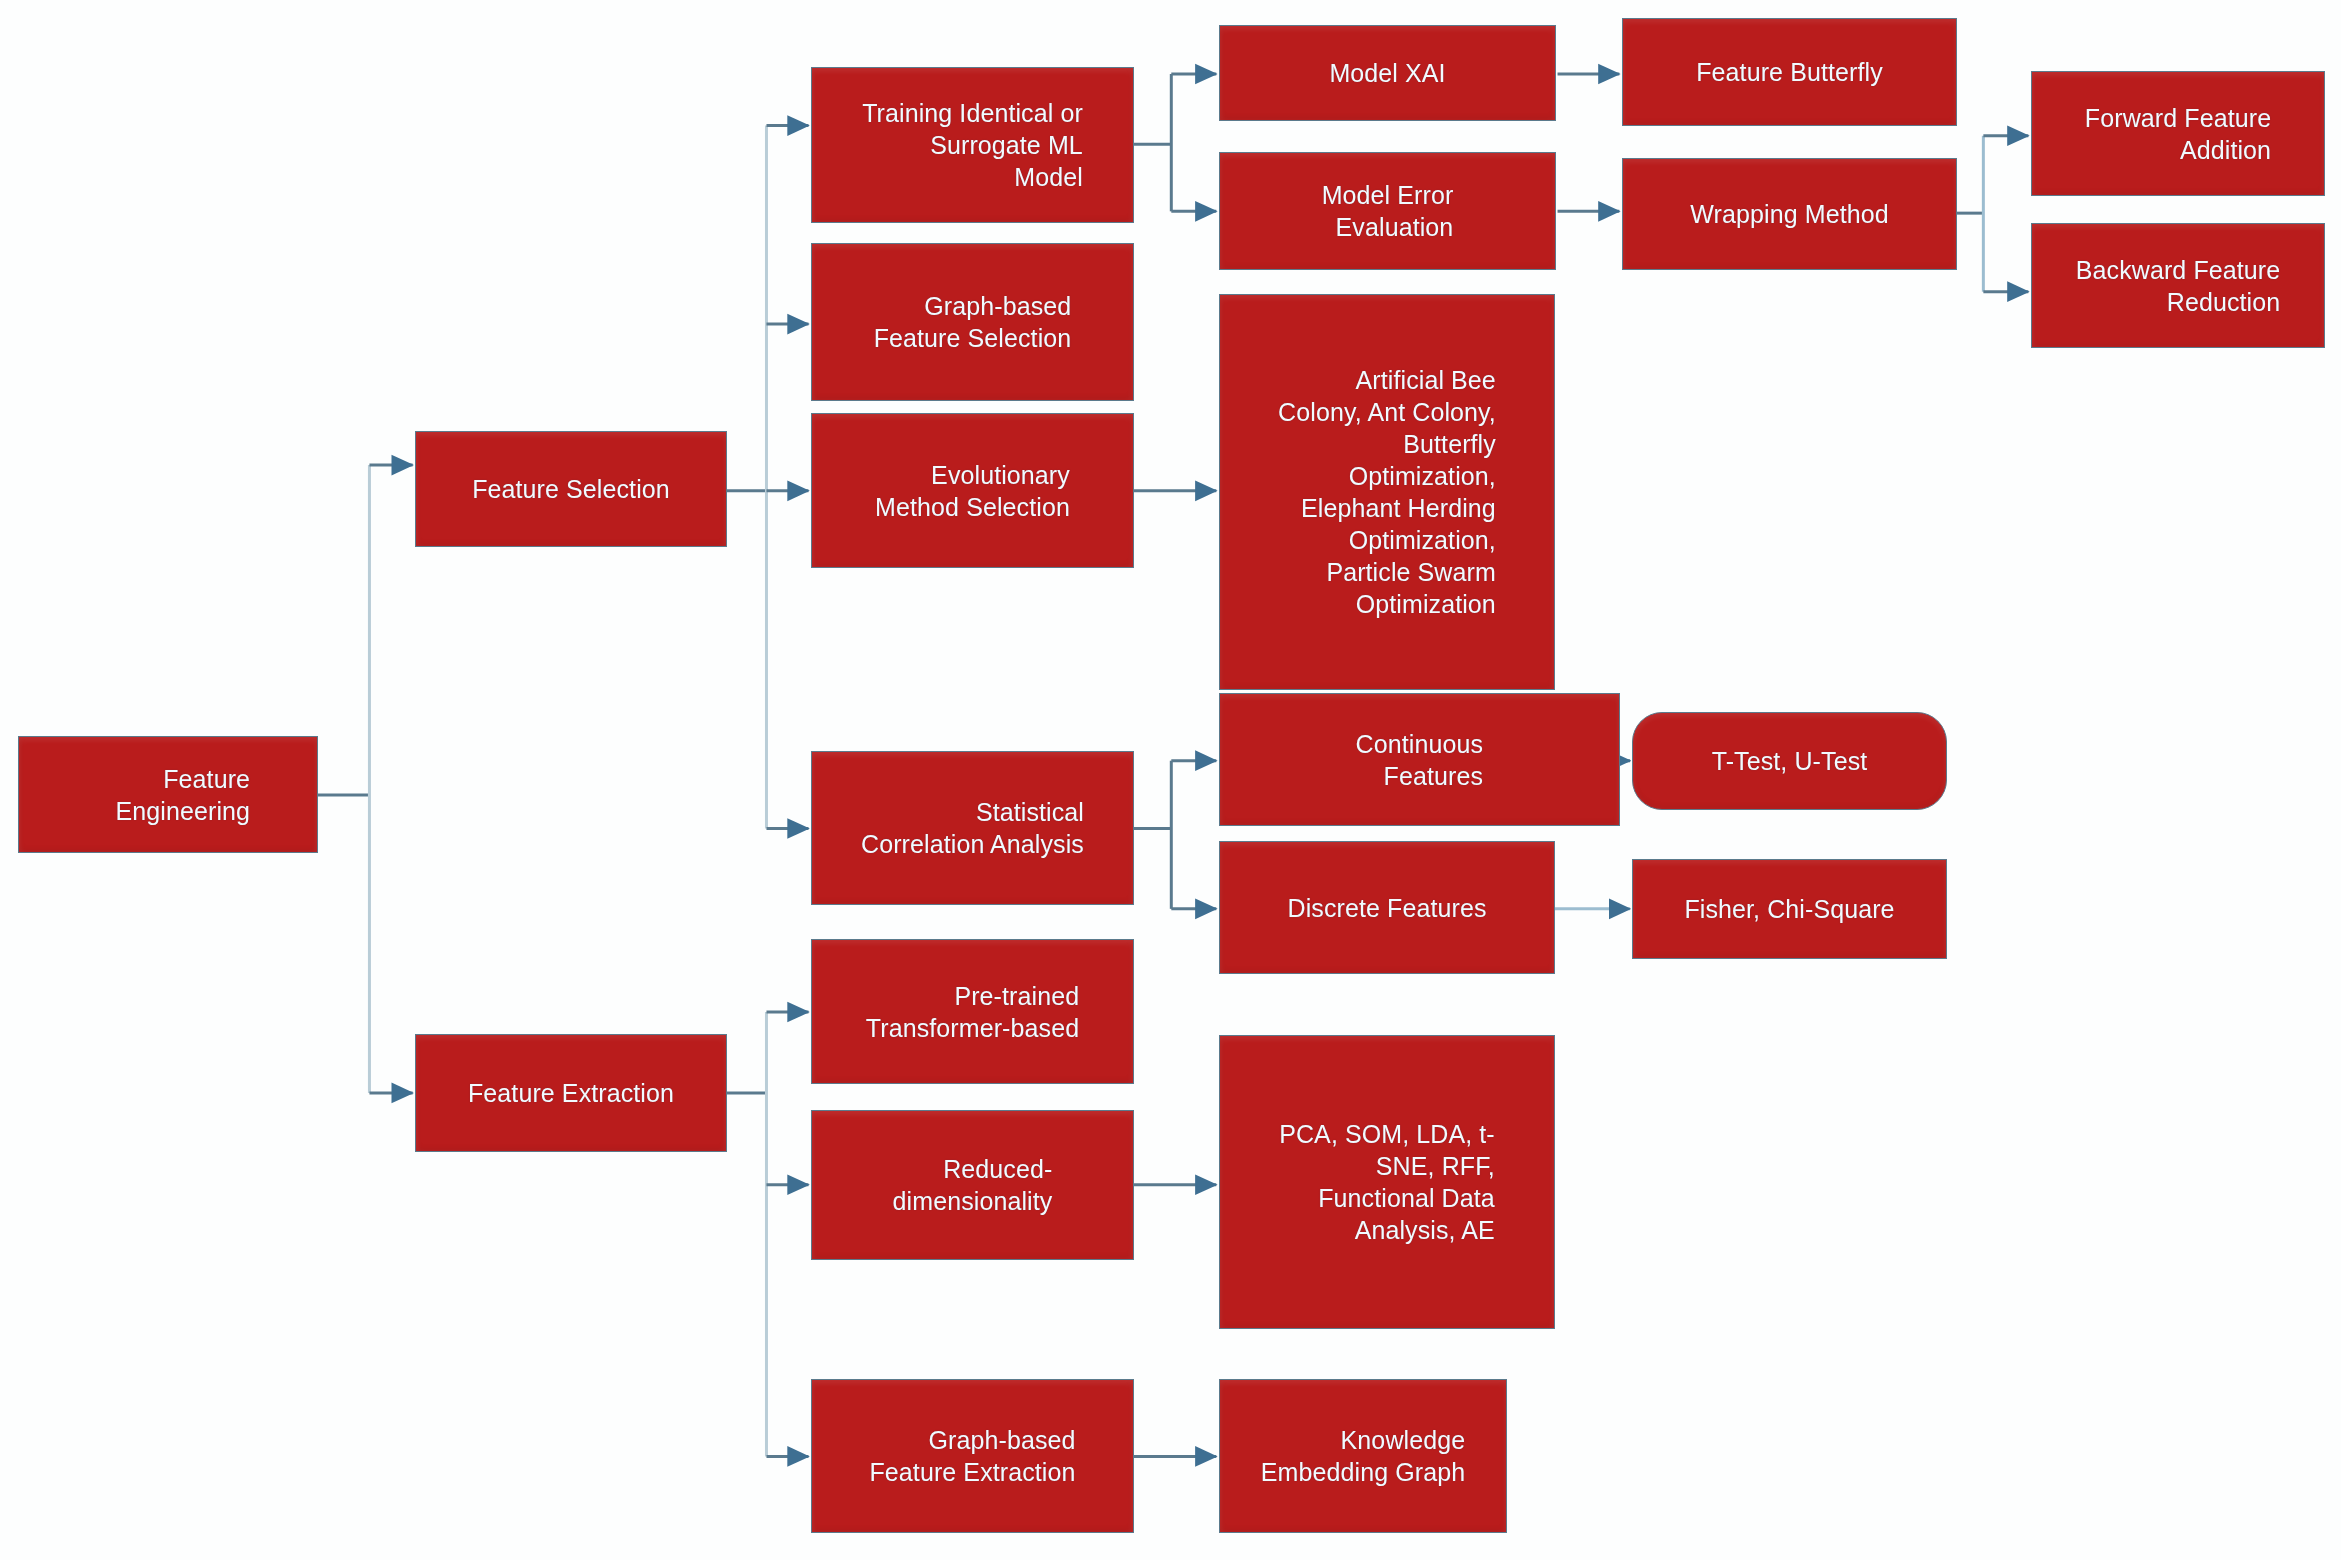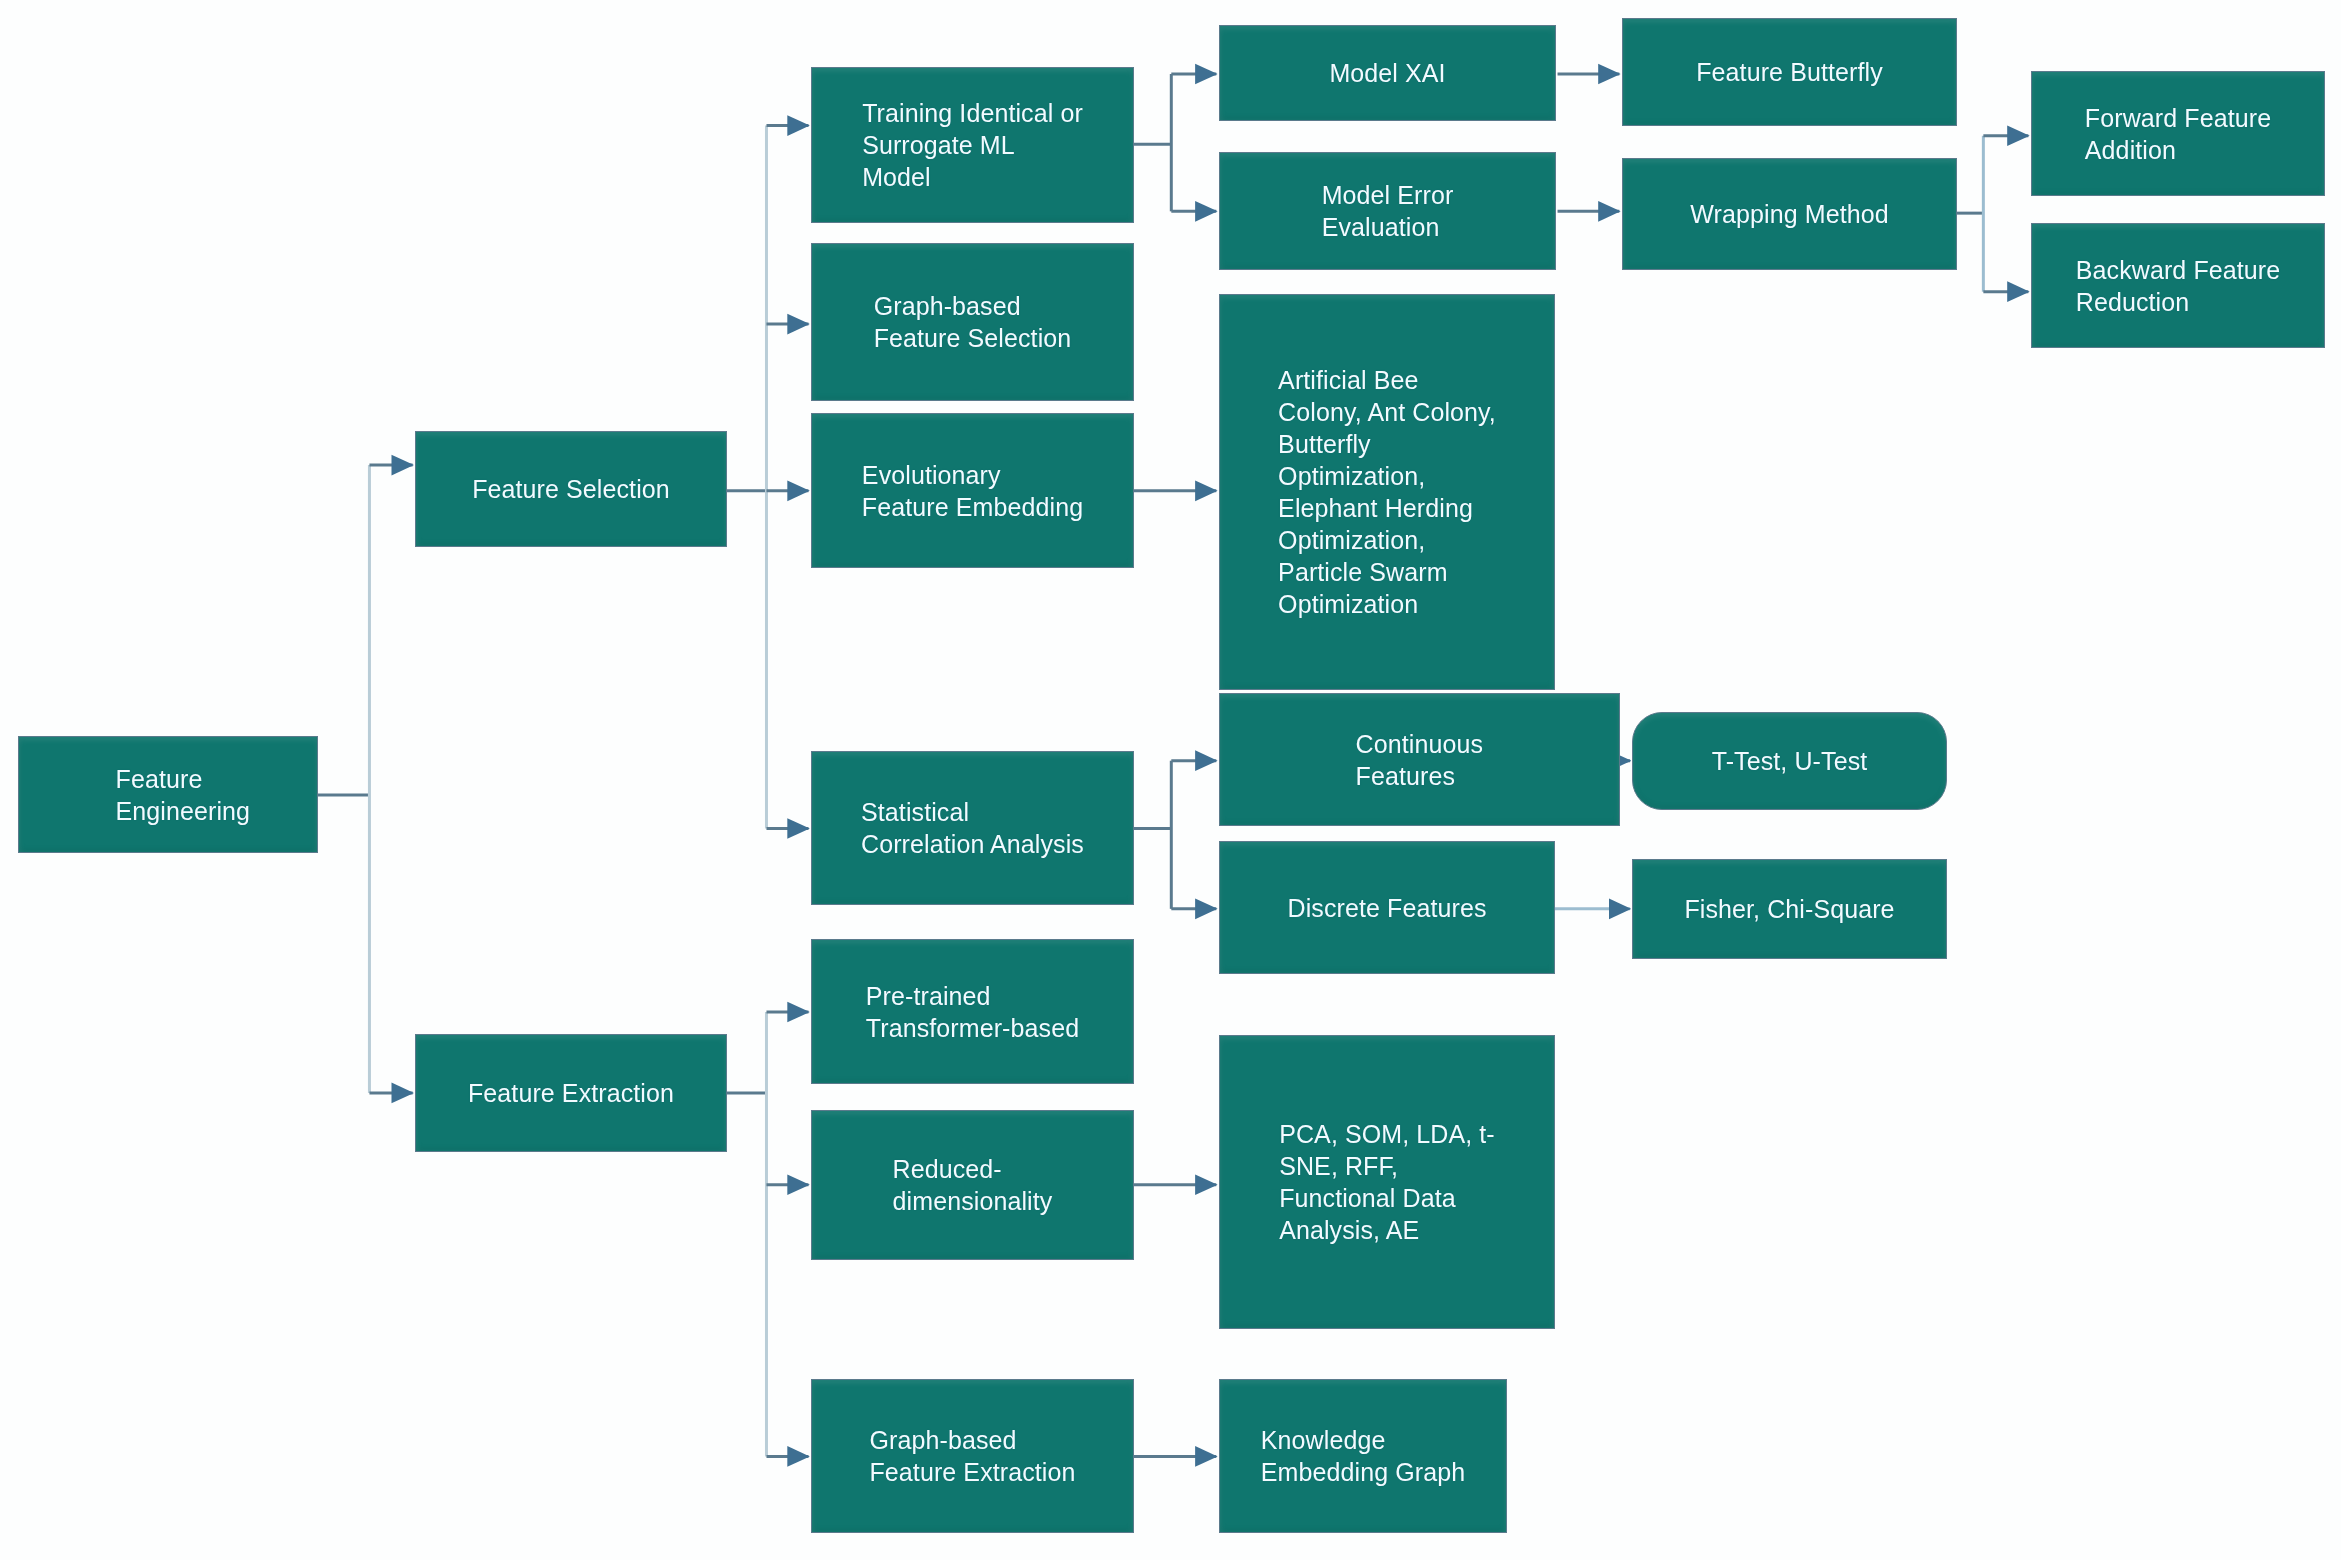--- a/index.html
+++ b/index.html
@@ -20,26 +20,26 @@
     position: absolute;
     left: 0;
     top: 0;
     width: 2342px;
     height: 1561px;
     pointer-events: none;
   }
   .node {
     position: absolute;
     box-sizing: border-box;
-    background: #0f766e;
+    background: #b91c1c;
     border: 1.8px solid #5b7a8c;
     display: flex;
     align-items: center;
     justify-content: center;
-    text-align: left;
+    text-align: right;
     color: #f2fbff;
     line-height: 1.28;
     padding: 3.6px 8.4px;
     font-weight: 400;
     letter-spacing: 0.1px;
     text-shadow: 0 0 1.2px rgba(10,70,110,0.35);
     box-shadow: inset 0 2.4px 6px rgba(255,255,255,0.10),
                 inset 0 -2.4px 6px rgba(0,0,0,0.06);
   }
   .node span { display: block; white-space: pre-line; }
@@ -124,21 +124,21 @@
 Model</span>
   </div>
 
   <div class="node" style="left:811px; top:243px; width:323px; height:158px; font-size:25px;">
     <span>Graph-based
 Feature Selection</span>
   </div>
 
   <div class="node" style="left:811px; top:413px; width:323px; height:155px; font-size:25px;">
     <span>Evolutionary
-Feature Embedding</span>
+Method Selection</span>
   </div>
 
   <div class="node" style="left:811px; top:751px; width:323px; height:154px; font-size:25px;">
     <span>Statistical
 Correlation Analysis</span>
   </div>
 
   <div class="node" style="left:1219px; top:25px; width:337px; height:96px; font-size:25px;">
     <span>Model XAI</span>
   </div>

